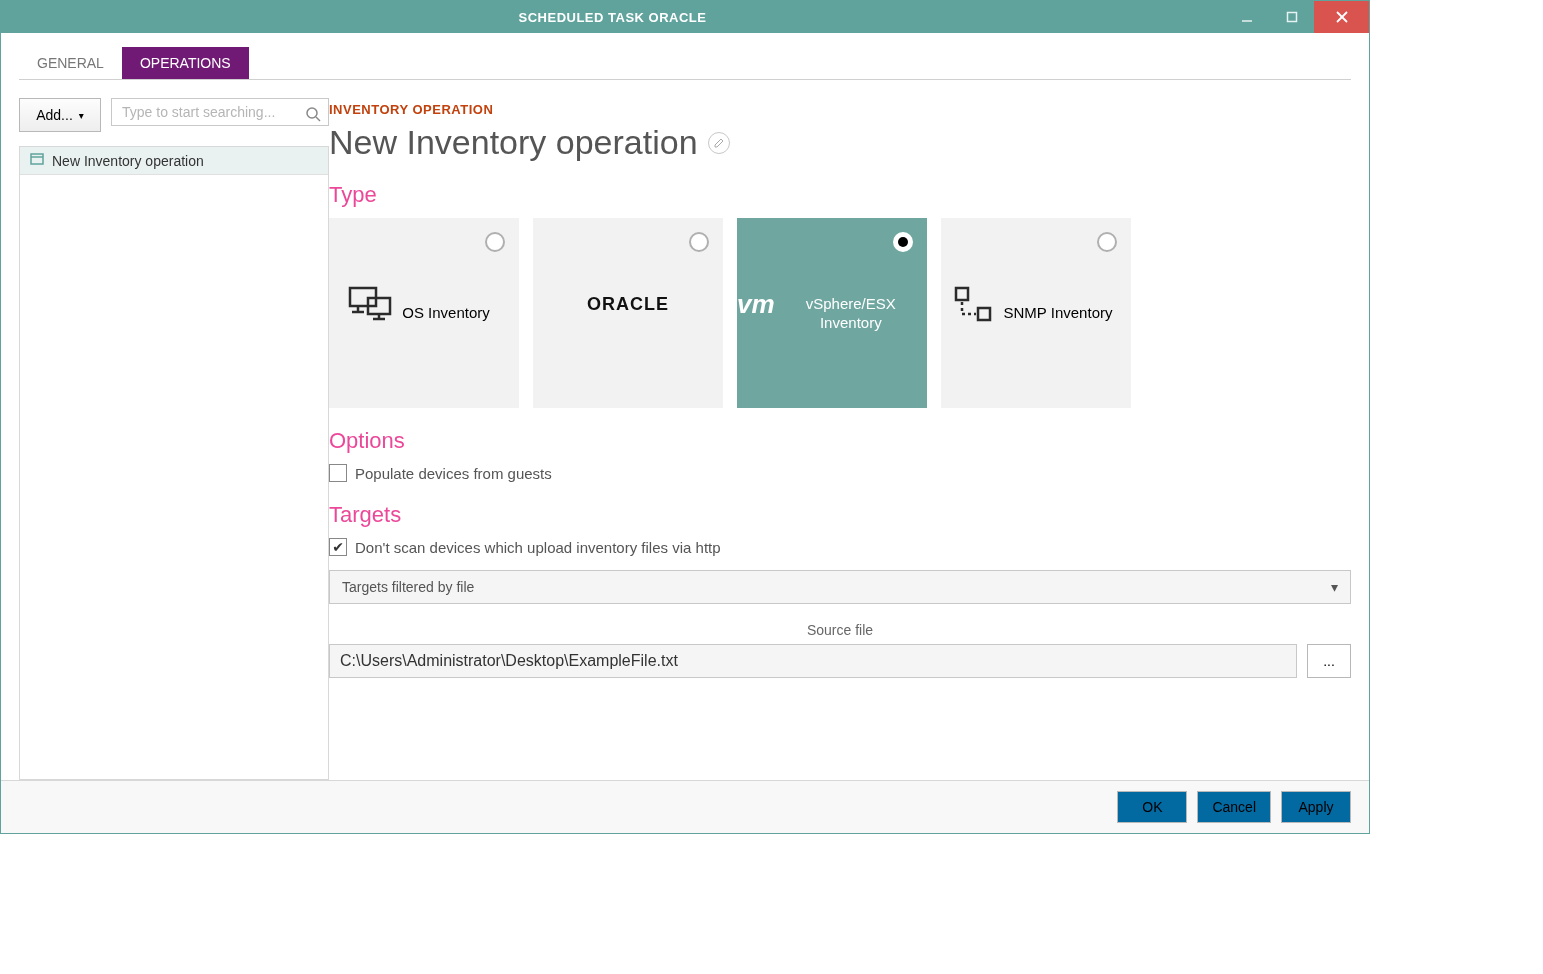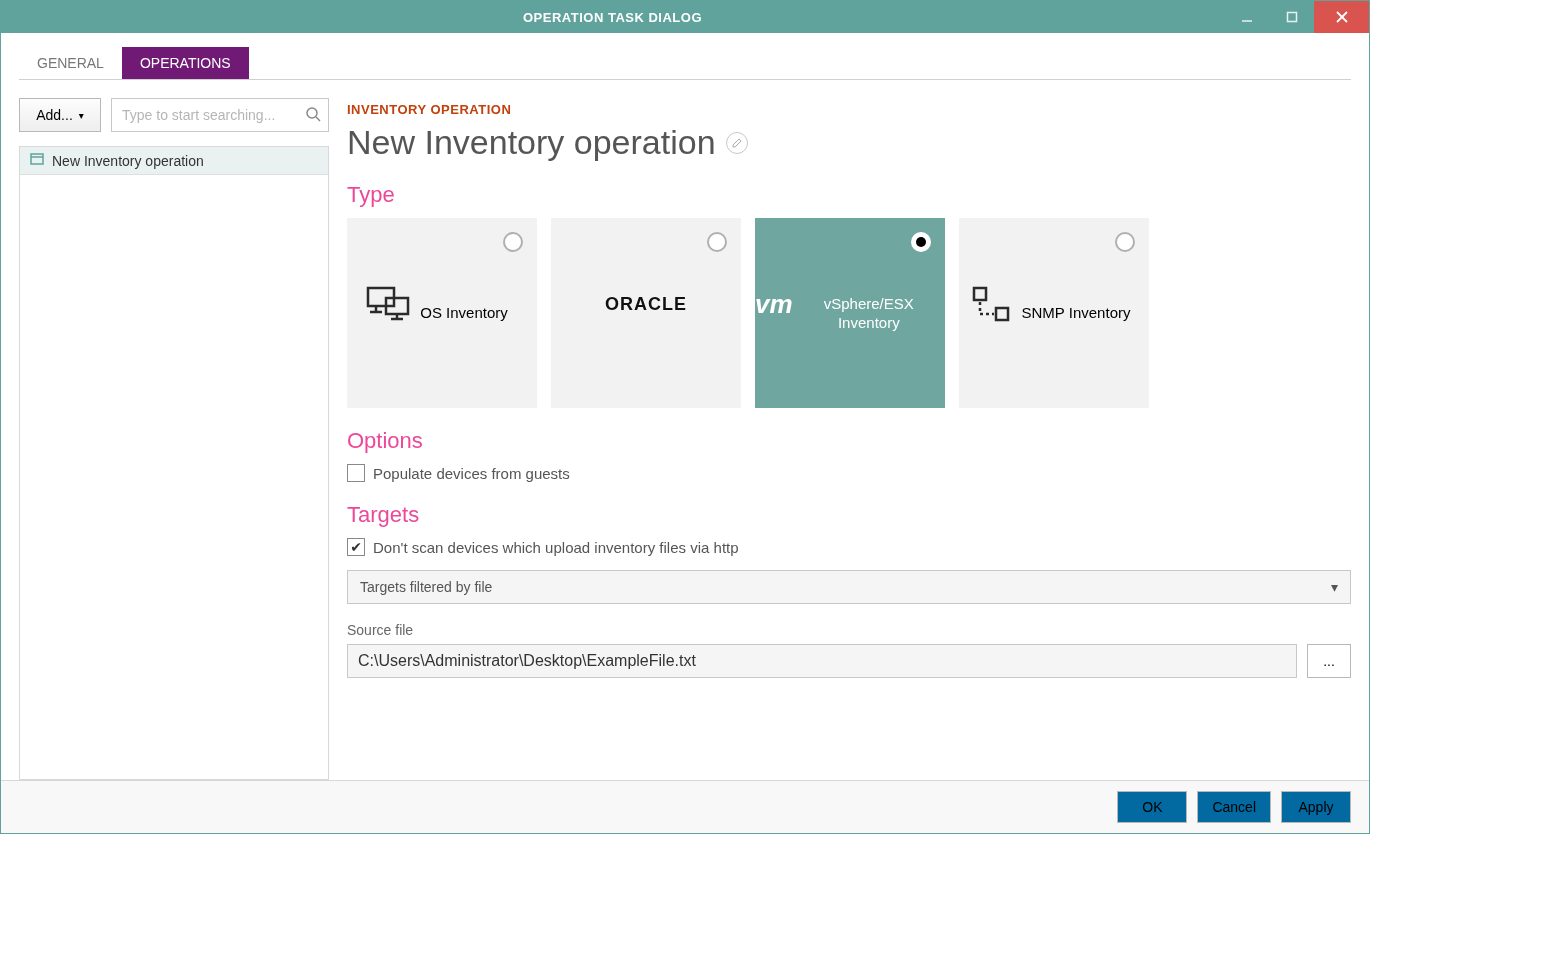--- a/index.html
+++ b/index.html
@@ -17,27 +17,27 @@
 
   
   .body { background: #fff; padding: 14px 18px 0 18px; }
 
   
   .tabstrip { display: flex; border-bottom: 1px solid #d0d0d0; }
   .tab { padding: 8px 18px; font-size: 14px; color: #777; cursor: pointer; }
   .tab.active { background: #701a75; color: #fff; }
 
   
-  .cols { display: flex; gap: 18px; padding-top: 18px; min-height: 700px; }
+  .cols { display: flex; padding-top: 18px; min-height: 700px; }
   .leftcol { width: 310px; display: flex; flex-direction: column; }
   .leftctl { display: flex; gap: 10px; margin-bottom: 14px; }
   .addbtn { width: 82px; height: 34px; border: 1px solid #b8b8b8; background: linear-gradient(#fdfdfd,#eee); font-size: 14px; display: flex; align-items: center; justify-content: center; gap: 6px; cursor: pointer; }
   .addbtn .chev { font-size: 10px; }
   .searchwrap { flex: 1; position: relative; }
-  .searchinput { width: 100%; height: 34px; border: 1px solid #c8c8c8; padding: 0 48px 0 10px; font-size: 14px; color: #555; }
+  .searchinput { width: 100%; height: 28px; border: 1px solid #c8c8c8; padding: 0 48px 0 10px; font-size: 14px; color: #555; }
   .searchinput::placeholder { color: #b5b5b5; }
   .searchicon { position: absolute; right: 8px; top: 8px; color: #888; }
   .listpanel { flex: 1; border: 1px solid #d8d8d8; background: #fff; }
   .listitem { background: #e9f2f1; padding: 5px 10px; font-size: 14px; color: #333; border-bottom: 1px solid #e0e0e0; display: flex; align-items: center; gap: 8px; }
   .listitem .itemicon { color: #5fa39c; }
 
   .rightcol { flex: 1; padding-top: 4px; }
 
   .crumb { font-size: 13px; font-weight: 600; color: #c2410c; letter-spacing: 0.5px; }
   .pagetitle { font-size: 34px; font-weight: 300; color: #555; margin-top: 6px; display:flex; align-items:center; gap:10px; }
@@ -54,36 +54,36 @@
   .card.selected .radio::after { content:""; position:absolute; top:3px; left:3px; width:10px; height:10px; background:#000; border-radius:50%; }
   .card .cardicon { height: 50px; display:flex; align-items:center; justify-content:center; margin-bottom:18px; }
   .card .cardlabel { text-align:center; font-size:15px; line-height:1.3; padding:0 10px; }
 
   
   .chkrow { display:flex; align-items:center; gap:8px; margin-top:10px; font-size:15px; color:#555; }
   .chk { width:18px; height:18px; border:1px solid #888; background:#fff; display:inline-flex; align-items:center; justify-content:center; font-size:14px; color:#333; }
 
   
   .dropdown { width: 100%; height: 34px; border:1px solid #c8c8c8; background:#f5f5f5; margin-top:14px; display:flex; align-items:center; justify-content:space-between; padding:0 12px; font-size:14px; color:#555; cursor:pointer; }
-  .label { font-size:14px; color:#666; margin-top:18px; }
+  .label { font-size:14px; color:#666; margin-top:18px;text-align:center; }
   .filerow { display:flex; gap:10px; margin-top:6px; }
   .fileinput { flex:1; height:34px; border:1px solid #c8c8c8; background:#f5f5f5; padding:0 10px; font-size:16px; color:#333; }
   .browsebtn { width:44px; height:34px; border:1px solid #b8b8b8; background:#fff; font-size:14px; cursor:pointer; }
 
   
   .footer { border-top:1px solid #d8d8d8; background:#f8f8f8; padding:10px 18px; display:flex; justify-content:flex-end; gap:10px; }
   .fbtn { min-width:70px; height:32px; border:1px solid #b8b8b8; background:#0369a1; font-size:14px; cursor:pointer; padding:0 14px; }
 </style>
 </head>
 <body>
 
 <div class="window">
 
   <div class="titlebar">
-    <div class="titlebar-title">OPERATION TASK DIALOG</div>
+    <div class="titlebar-title">SCHEDULED TASK ORACLE</div>
     <div class="winbtns">
       <div class="winbtn">
         <svg viewBox="0 0 12 12">
             <line x1="1" y1="10" x2="11" y2="10" stroke="#e8f2f1" stroke-width="1.5"></line>
           </svg>
       </div>
       <div class="winbtn">
         <svg viewBox="0 0 12 12">
             <rect x="1.5" y="1.5" width="9" height="9" fill="none" stroke="#e8f2f1" stroke-width="1.5"></rect>
           </svg>

